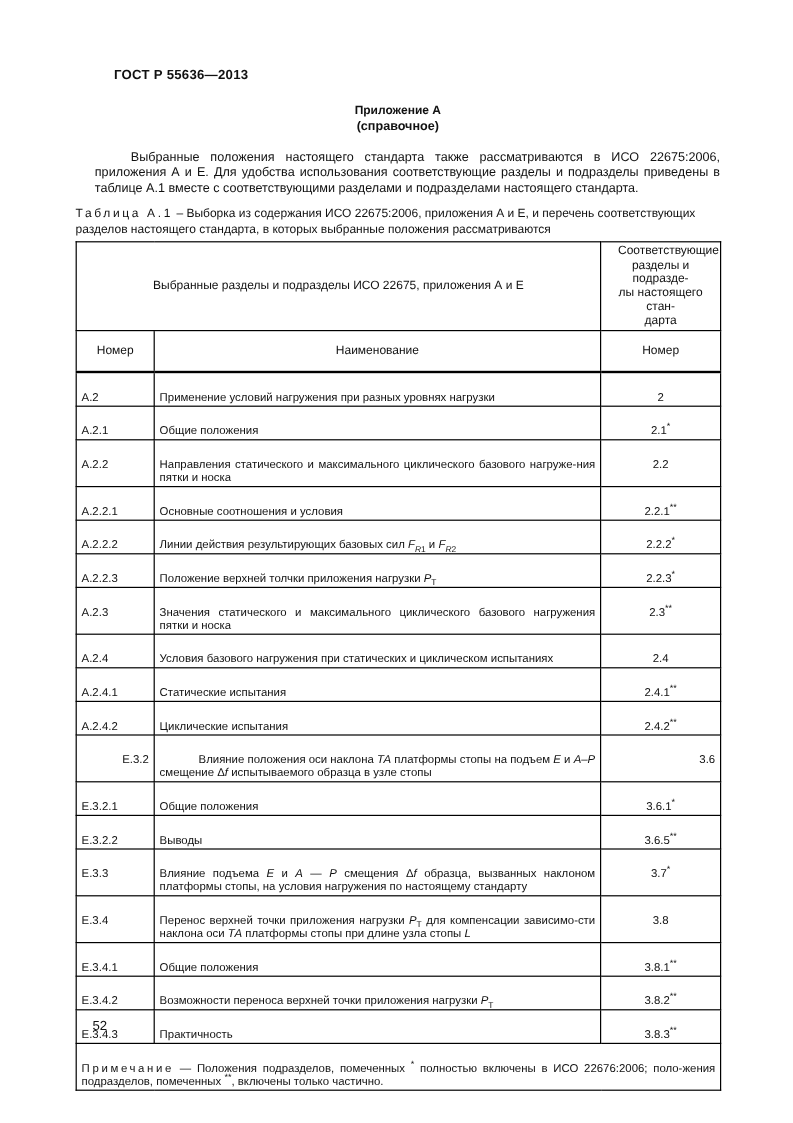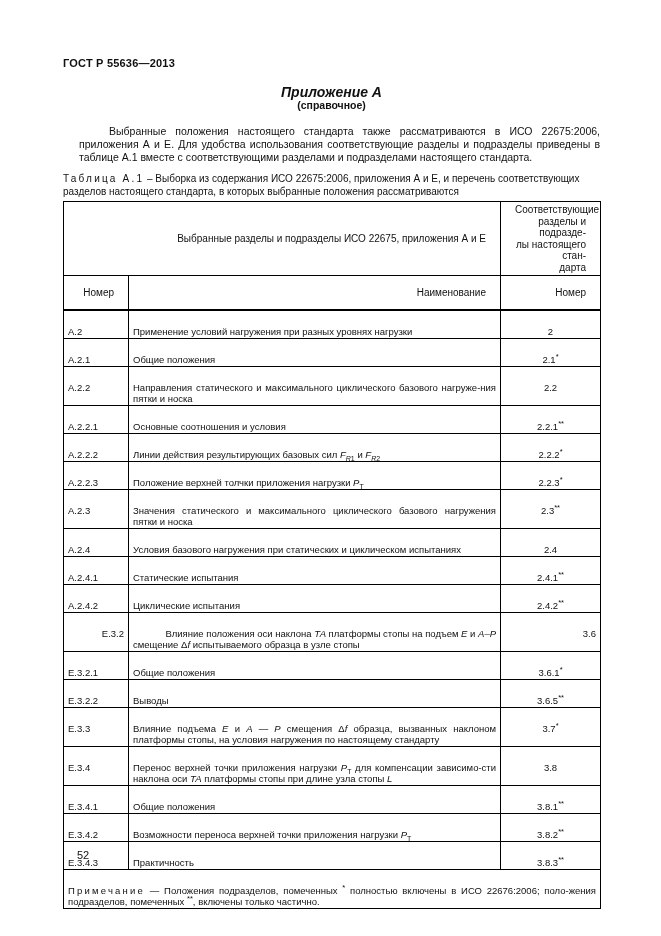--- a/index.html
+++ b/index.html
@@ -15,24 +15,25 @@
   }
   .content {
     position: absolute;
     left: 63px; top: 57px;
     width: 537px;
   }
   .std-code {
     font-weight: bold;
     font-size: 11px;
     letter-spacing: .2px;
+    margin-left: 32px;
   }
   .center { text-align: center; }
   .bold { font-weight: bold; }
-  .appendix { margin-top: 17px; font-size: 14px; line-height: 13px; font-style: italic; }
+  .appendix { margin-top: 17px; font-size: 10px; line-height: 13px; }
   .appendix-sub { font-size: 10.5px; line-height: 13px; }
   .title {
     margin: 36px 0 0 0;
     font-size: 12px;
     font-weight: bold;
   }
   .intro {
     margin: 13px 0 0 16px;
     font-size: 10.5px;
     line-height: 13px;
@@ -56,21 +57,21 @@
     border: 1px solid #000;
     font-size: 9.5px;
     font-weight: normal;
     vertical-align: top;
     overflow: hidden;
   }
   table.main th {
     font-size: 10px;
     line-height: 11.5px;
     vertical-align: middle;
-    text-align: right;
+    text-align: center;
     padding: 2px 14px;
   }
   tr.hdr-top th { height: 44px; }
   tr.hdr-cols th { height: 29px; border-bottom: 2px solid #000; }
   table.main td {
     padding: 15px 4px 1px 4px;
     line-height: 11px;
   }
   col.c1 { width: 65px; }
   col.c2 { width: 372px; }

